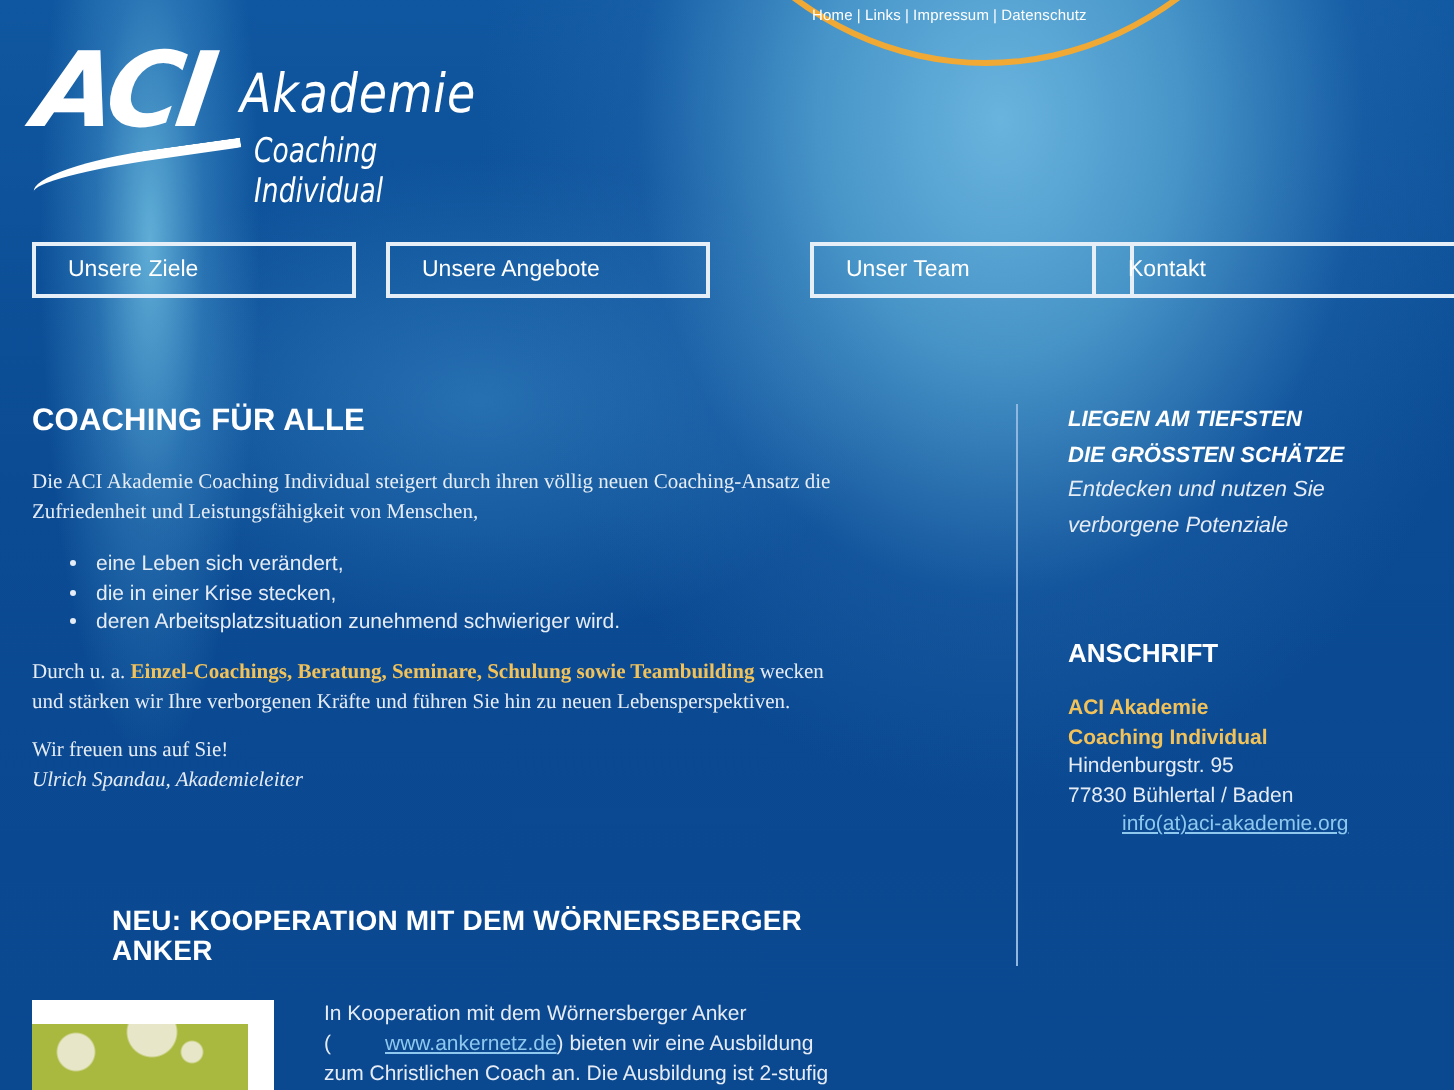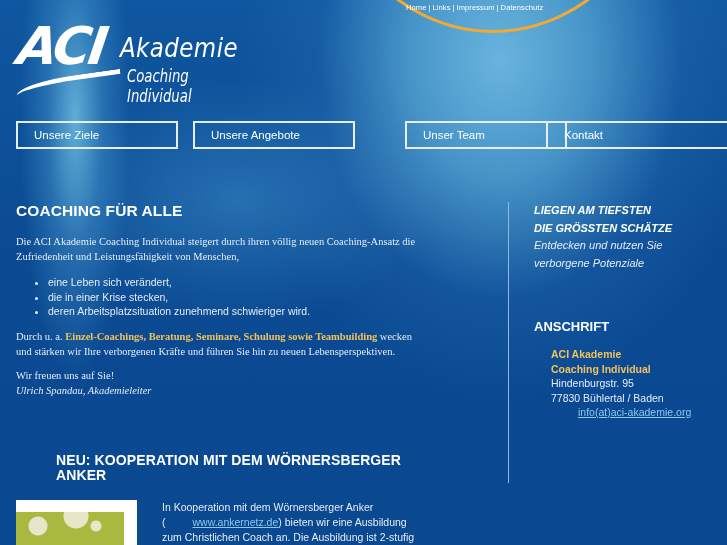--- a/index.html
+++ b/index.html
@@ -137,20 +137,20 @@
 </div>
 
 <div class="divider"></div>
 
 <div class="side">
   <div class="tag">LIEGEN AM TIEFSTEN</div>
   <div class="tag">DIE GRÖSSTEN SCHÄTZE</div>
   <div class="sub">Entdecken und nutzen Sie</div>
   <div class="sub">verborgene Potenziale</div>
   <h3 style="margin-top:47px;">ANSCHRIFT</h3>
-  <div class="addr" style="margin-top:13px;margin-left:17px;">
+  <div class="addr" style="margin-top:13px;">
     <span class="hl">ACI Akademie</span>
     <span class="hl">Coaching Individual</span>
     <div>Hindenburgstr. 95</div>
     <div>77830 Bühlertal / Baden</div>
     <a class="lnk" href="#">info(at)aci-akademie.org</a>
   </div>
 </div>
 
 </body></html>

